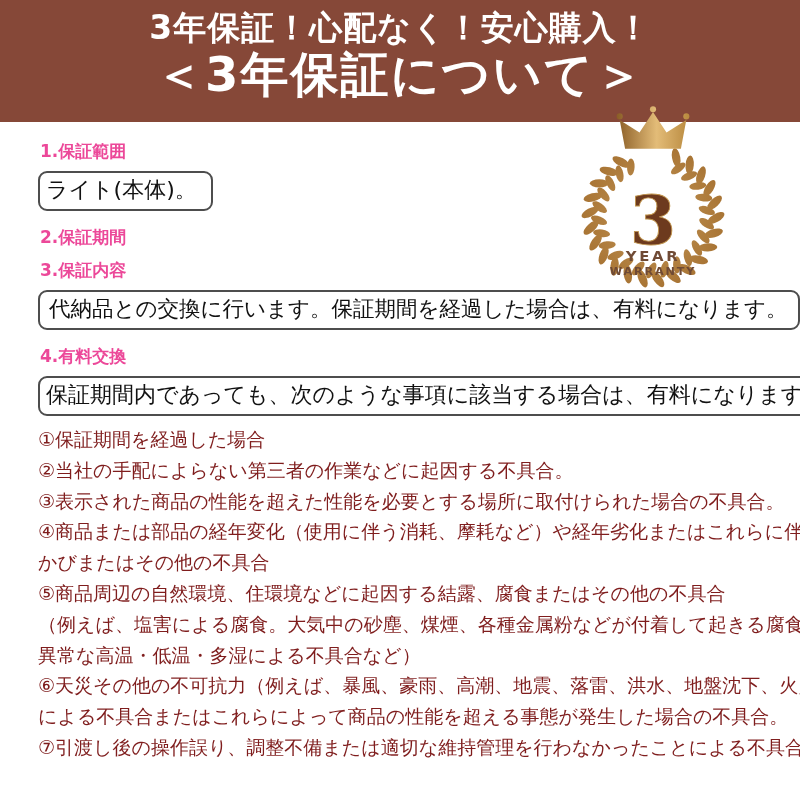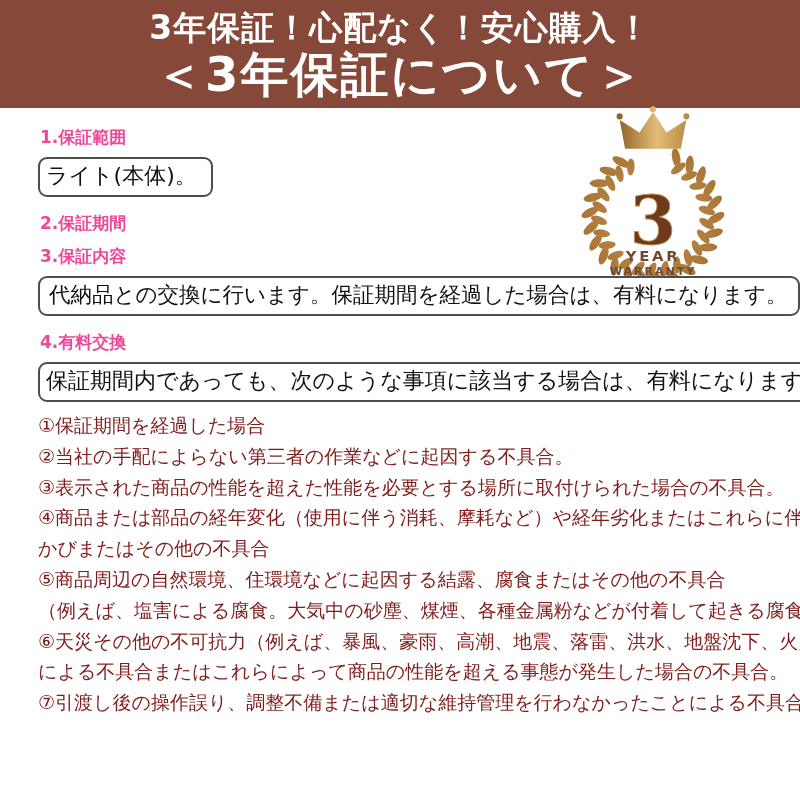--- a/index.html
+++ b/index.html
@@ -1,21 +1,21 @@
 <!DOCTYPE html>
 <html><head>
 <meta charset="utf-8">
 <style>
   html,body{margin:0;padding:0;}
   body{
     width:800px;height:800px;background:#ffffff;position:relative;overflow:hidden;
     font-family:"DejaVu Sans","Liberation Sans",sans-serif;
   }
   .header{
-    background:#864838;height:108px;color:#ffffff;text-align:center;
+    background:#864838;height:122px;color:#ffffff;text-align:center;
     font-weight:bold;
   }
   .header-line1{font-size:33px;line-height:45px;padding-top:5px;letter-spacing:1px;}
   .header-line2{font-size:48px;line-height:48px;letter-spacing:2px;}
   .emblem{position:absolute;left:563px;top:106px;width:180px;height:190px;z-index:0;}
   .main{position:relative;z-index:1;padding:16px 30px 0 38px;}
   .sec-heading{
     color:#ec4899;font-size:17px;font-weight:bold;margin:0 0 7px 2px;line-height:26px;
   }
   .box{
@@ -119,19 +119,20 @@
   </section>
 
   <div class="conditions">
     <div class="cond-line">①保証期間を経過した場合</div>
     <div class="cond-line">②当社の手配によらない第三者の作業などに起因する不具合。</div>
     <div class="cond-line">③表示された商品の性能を超えた性能を必要とする場所に取付けられた場合の不具合。</div>
     <div class="cond-line">④商品または部品の経年変化（使用に伴う消耗、摩耗など）や経年劣化またはこれらに伴うさび、</div>
     <div class="cond-line">かびまたはその他の不具合</div>
     <div class="cond-line">⑤商品周辺の自然環境、住環境などに起因する結露、腐食またはその他の不具合</div>
     <div class="cond-line">（例えば、塩害による腐食。大気中の砂塵、煤煙、各種金属粉などが付着して起きる腐食。</div>
+    <div class="cond-line">異常な高温・低温・多湿による不具合など）</div>
     <div class="cond-line">⑥天災その他の不可抗力（例えば、暴風、豪雨、高潮、地震、落雷、洪水、地盤沈下、火災など）</div>
     <div class="cond-line">による不具合またはこれらによって商品の性能を超える事態が発生した場合の不具合。</div>
     <div class="cond-line">⑦引渡し後の操作誤り、調整不備または適切な維持管理を行わなかったことによる不具合。</div>
 
   </div>
 
 </div>
 
 </body></html>

